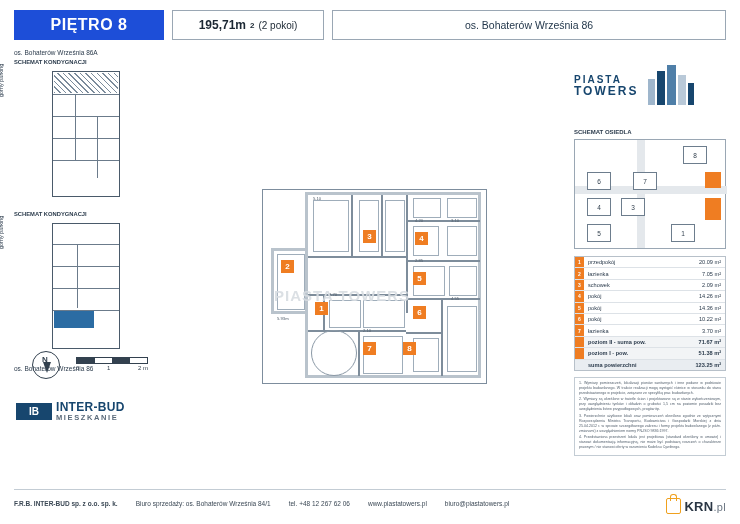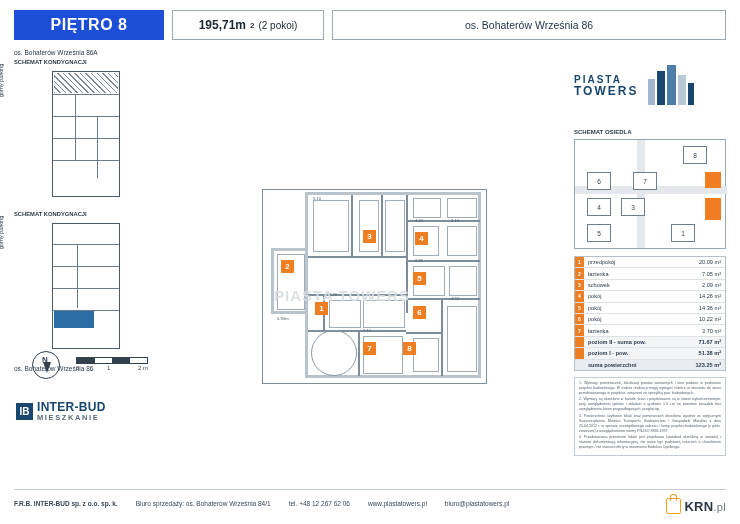--- a/index.html
+++ b/index.html
@@ -99,21 +99,21 @@
   .scale-bar{display:flex;height:5px;border:1px solid #33414f;}
   .scale-bar div{flex:1;}
   .scale-bar .b1{background:#33414f;}
   .scale-bar .b2{background:#fff;}
   .scale-lbl{display:flex;justify-content:space-between;font-size:6px;margin-top:1px;color:#33414f;}
 
   .logo-dev{
     position:absolute;left:2px;top:352px;display:flex;align-items:center;gap:4px;
   }
   .logo-mark{
-    width:17px;height:17px;background:#17466e;color:#fff;
+    width:36px;height:17px;background:#17466e;color:#fff;
     font-size:10px;font-weight:bold;display:flex;align-items:center;justify-content:center;
   }
   .logo-txt{line-height:1.05;}
   .logo-txt .t1{font-size:12px;font-weight:bold;color:#17466e;letter-spacing:.3px;}
   .logo-txt .t2{font-size:7.5px;font-weight:bold;color:#5a6a7a;letter-spacing:1.6px;}
 
   
   .center{
     position:absolute;left:148px;top:0;width:364px;height:100%;
   }

